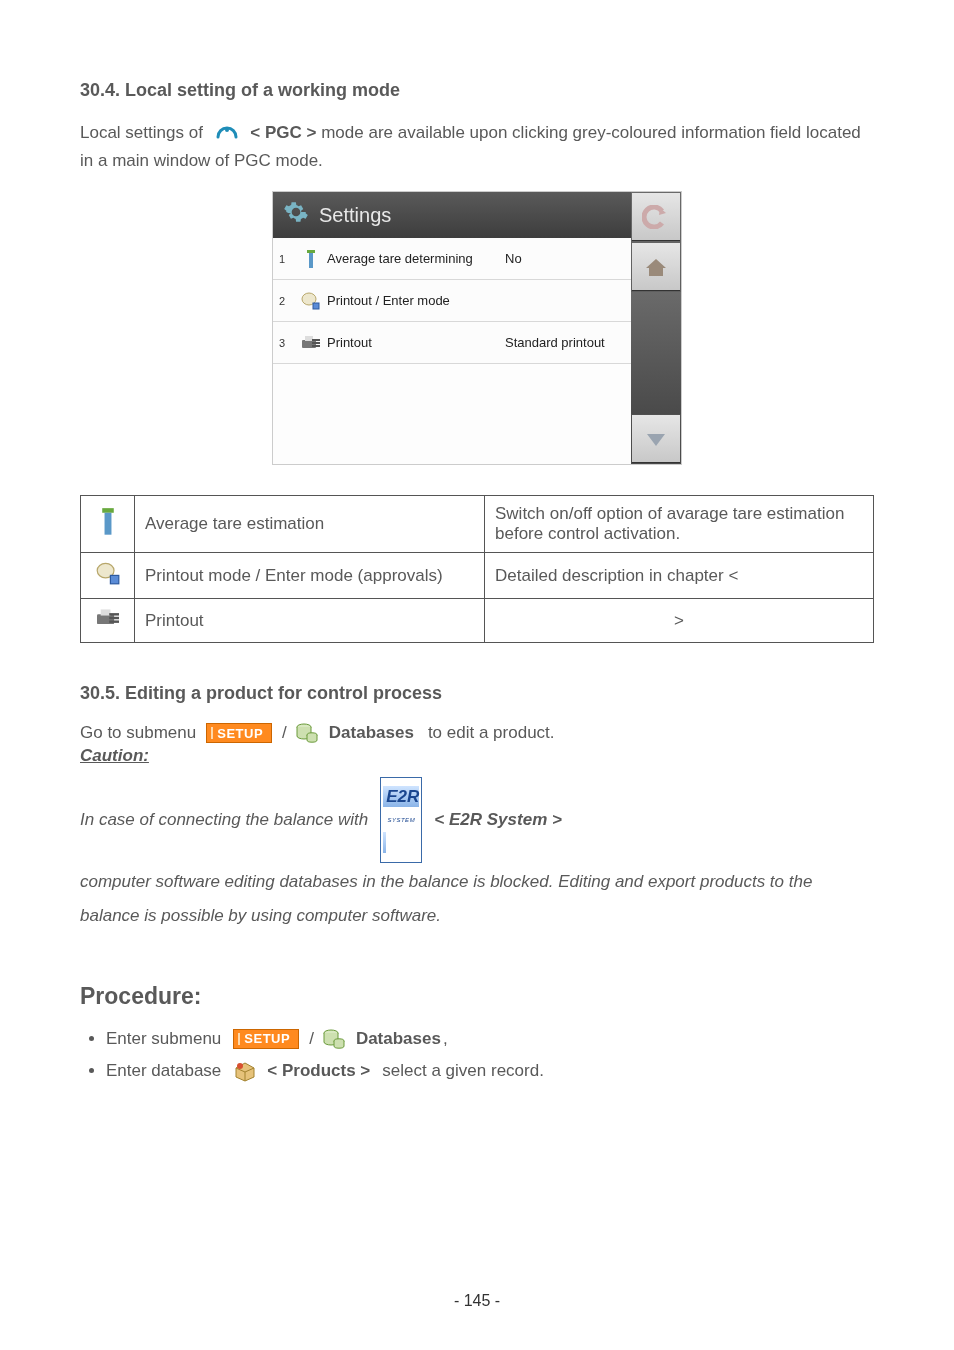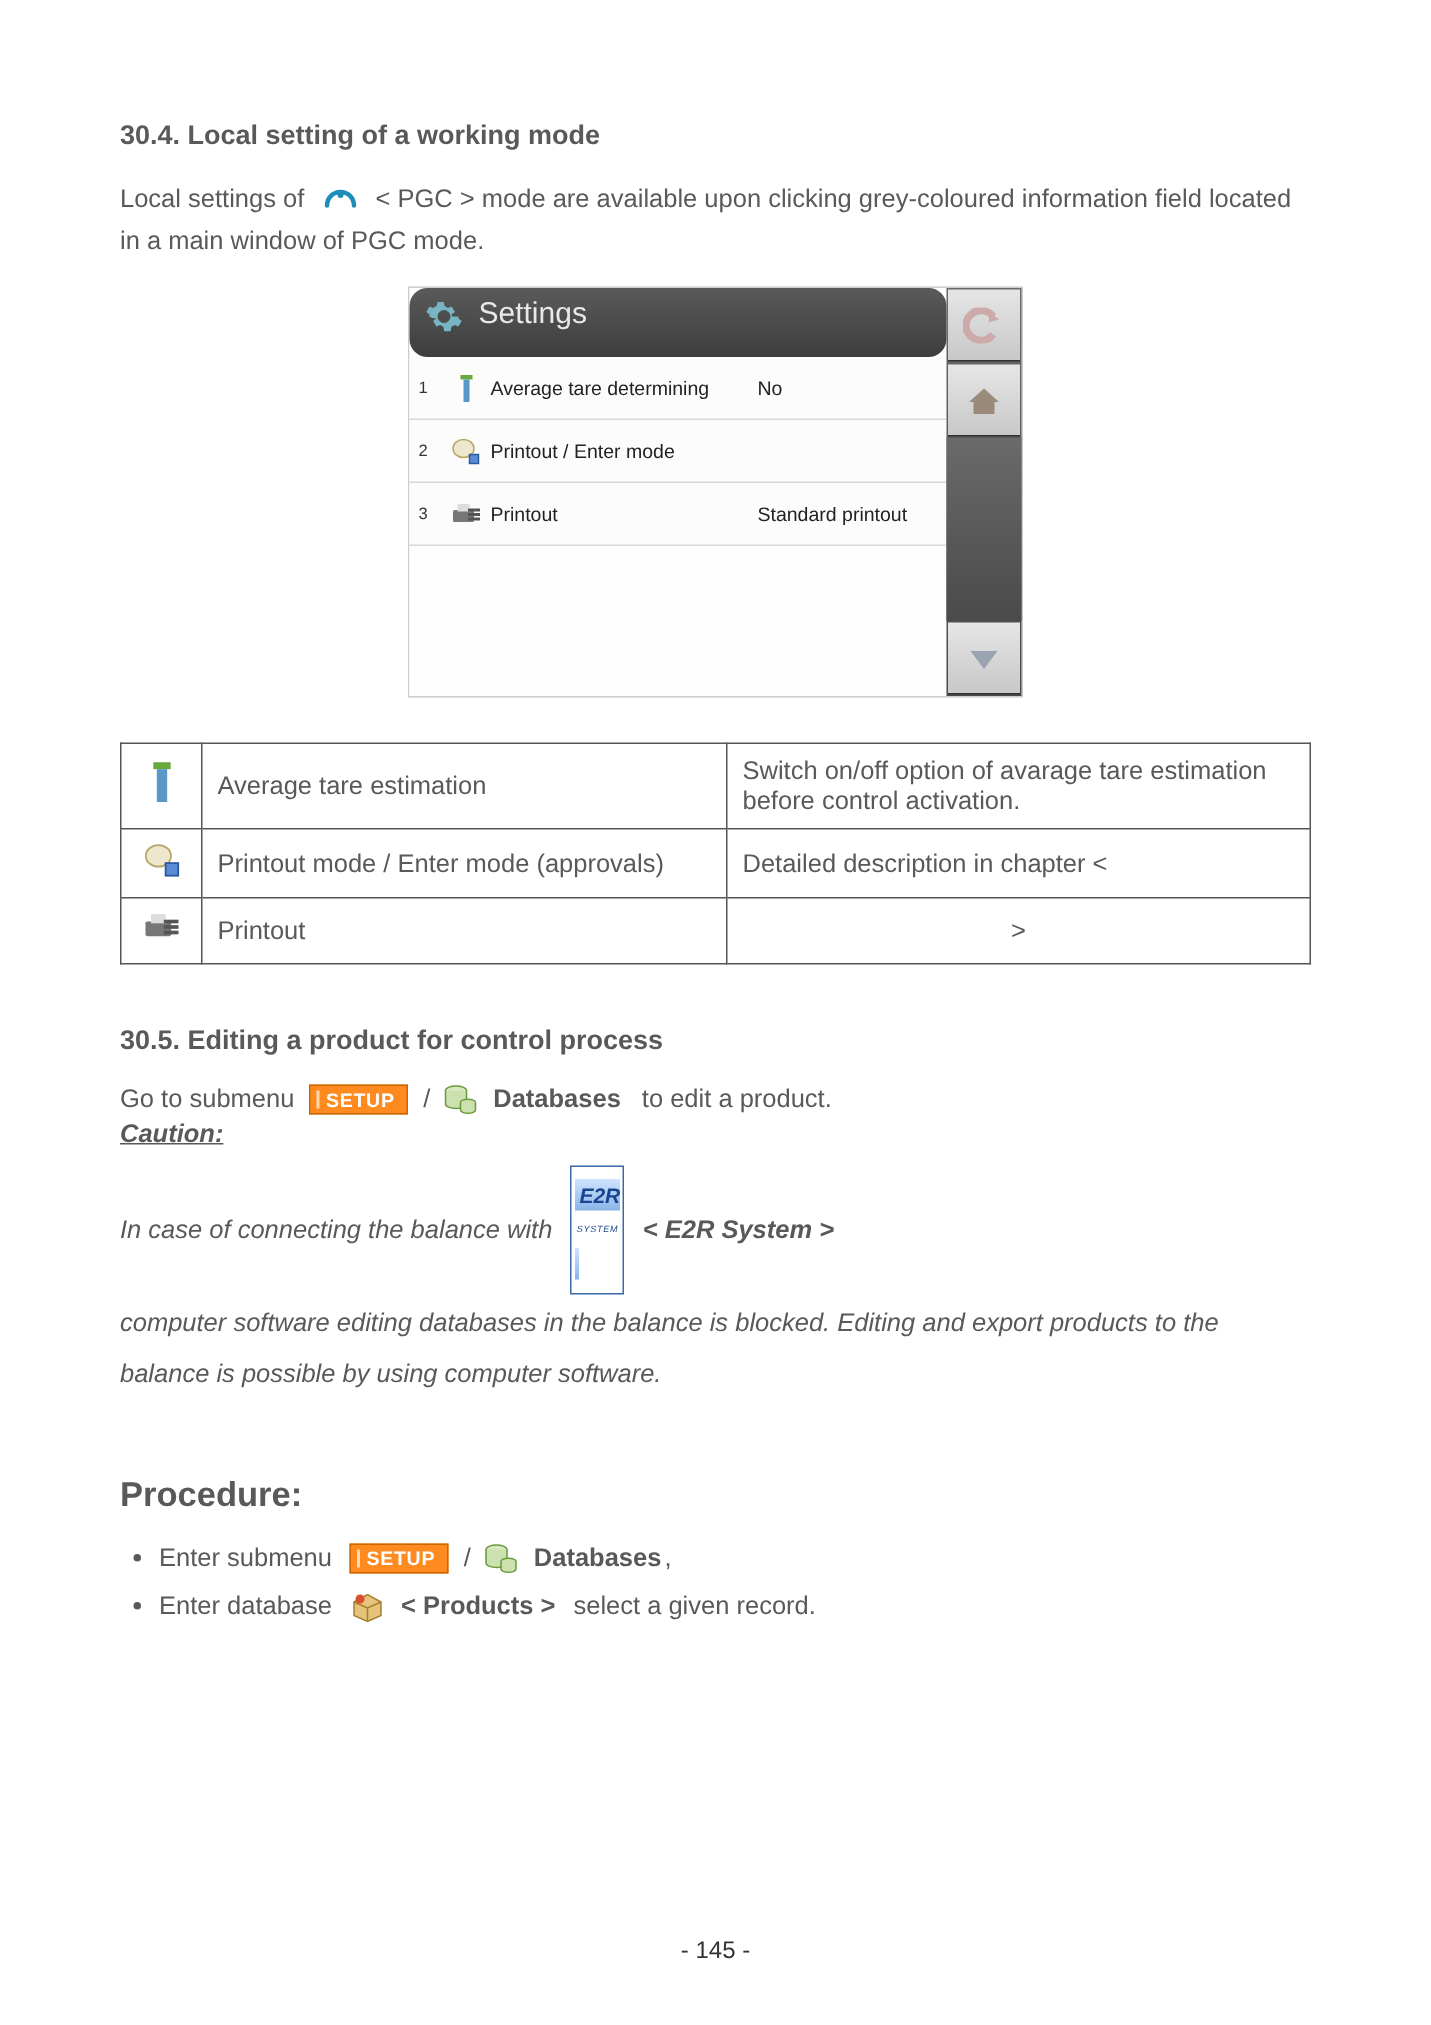--- a/index.html
+++ b/index.html
@@ -32,23 +32,23 @@
     width: 410px;
     margin: 18px auto 30px auto;
     border: 1px solid #ccc;
     background: #f3f3f3;
     display: flex;
   }
   .settings-main { flex: 1; background: #fff; }
   .settings-header {
     background: linear-gradient(#5a5a5a,#3d3d3d);
     display: flex;
+    align-items: center;
     padding: 6px 10px;
     height: 46px;
-    border-radius: 12px;
   }
   .gear-icon-dark { color: #8fbecb; font-size: 22px; margin-right: 10px; }
   .settings-title { color: #e8e8e8; font-size: 20px; font-family: Arial, sans-serif; }
   .settings-row {
     display: flex;
     align-items: center;
     border-bottom: 1px solid #d8d8d8;
     padding: 6px 6px;
     height: 42px;
     background: #fcfcfc;
@@ -108,21 +108,21 @@
     display:inline-block;
     border:1px solid #3a6aa8;
     background:#fff;
     padding:2px 2px;
     vertical-align: middle;
   }
   .e2r-inner {
     background: linear-gradient(#cfe4ff,#8ab4e8);
     padding: 1px 3px;
   }
-  .e2r-text { font-size:14px; font-weight:bold; color:#1a468f; font-family:Arial,sans-serif; }
+  .e2r-text { font-size:17px; font-weight:bold; color:#1a468f; font-family:Arial,sans-serif; }
   .e2r-sub { font-size:6px; color:#1a468f; display:block; text-align:center; font-family:Arial,sans-serif; letter-spacing:0.5px;}
   
   .bullets { margin-left: 26px; margin-top: 18px; font-size: 17px; }
   .bullets li { margin-bottom: 10px; }
   .page-foot {
     position: absolute;
     bottom: 40px;
     left: 0;
     width: 954px;
     text-align: center;
@@ -139,21 +139,21 @@
 <div class="heading">30.4. Local setting of a working mode</div>
 
 <div class="para">
   <span>Local settings of</span>
   <span class="inline-icon">
     <svg width="26" height="22" viewBox="0 0 26 22">
       <path d="M4 18 A9 9 0 1 1 22 18" fill="none" stroke="#1f8db8" stroke-width="3" stroke-linecap="round"></path>
       <circle cx="13" cy="11" r="2" fill="#1f8db8"></circle>
     </svg>
   </span>
-  <span style="font-weight:normal">&lt; PGC &gt;</span>
+  <span style="font-weight:bold">&lt; PGC &gt;</span>
   <span>mode are available upon clicking grey-coloured information field located in a main window of PGC mode.</span>
 </div>
 
 <div class="settings-shot">
   <div class="settings-main">
     <div class="settings-header">
       <span class="gear-icon-dark">
         <svg width="26" height="26" viewBox="0 0 24 24">
             <path fill="#79b4c4" d="M12 8a4 4 0 1 0 0 8 4 4 0 0 0 0-8zm9 4a7 7 0 0 1-.1 1.2l2 1.6-2 3.4-2.4-1a7 7 0 0 1-2 1.2l-.4 2.6h-4l-.4-2.6a7 7 0 0 1-2-1.2l-2.4 1-2-3.4 2-1.6A7 7 0 0 1 3 12a7 7 0 0 1 .1-1.2l-2-1.6 2-3.4 2.4 1a7 7 0 0 1 2-1.2L7.9 3h4l.4 2.6a7 7 0 0 1 2 1.2l2.4-1 2 3.4-2 1.6c.1.4.1.8.1 1.2z"></path>
           </svg>

